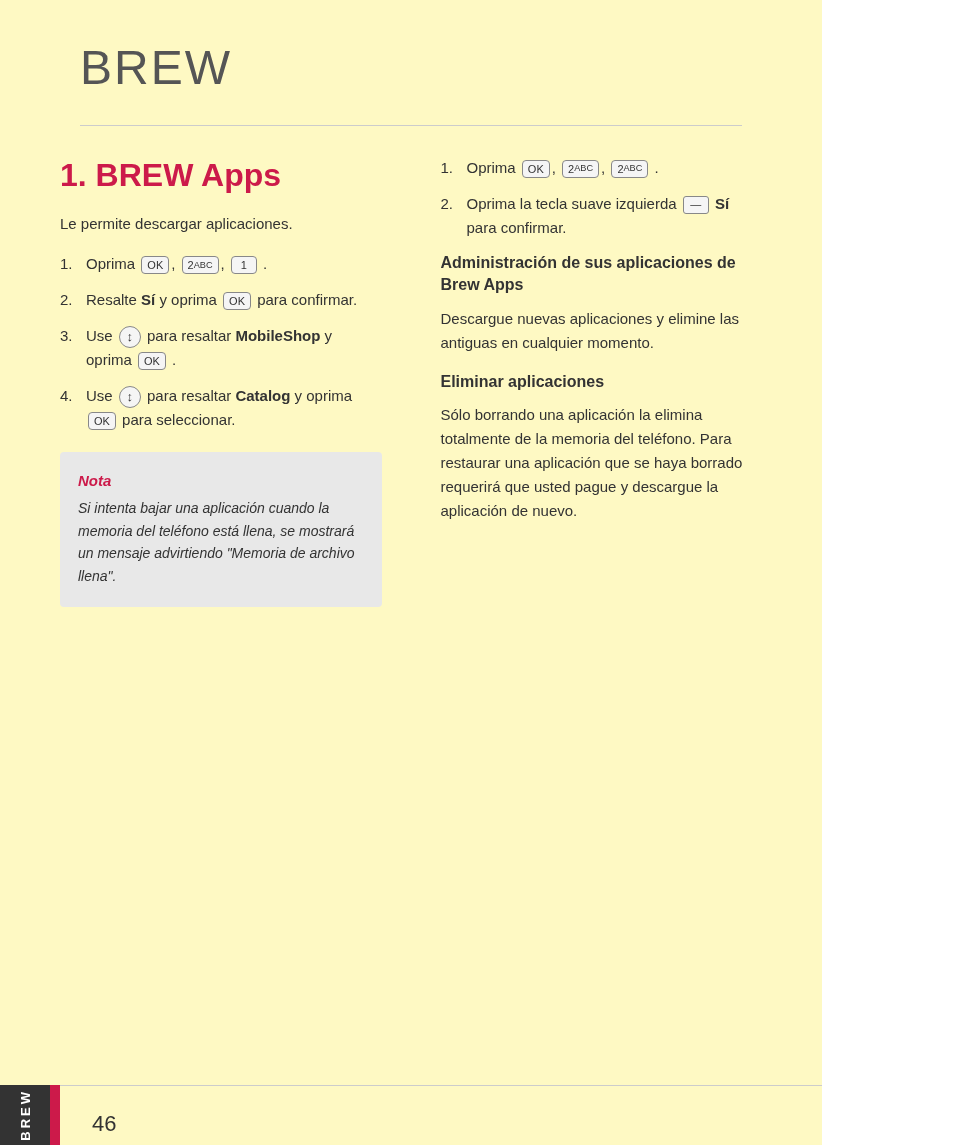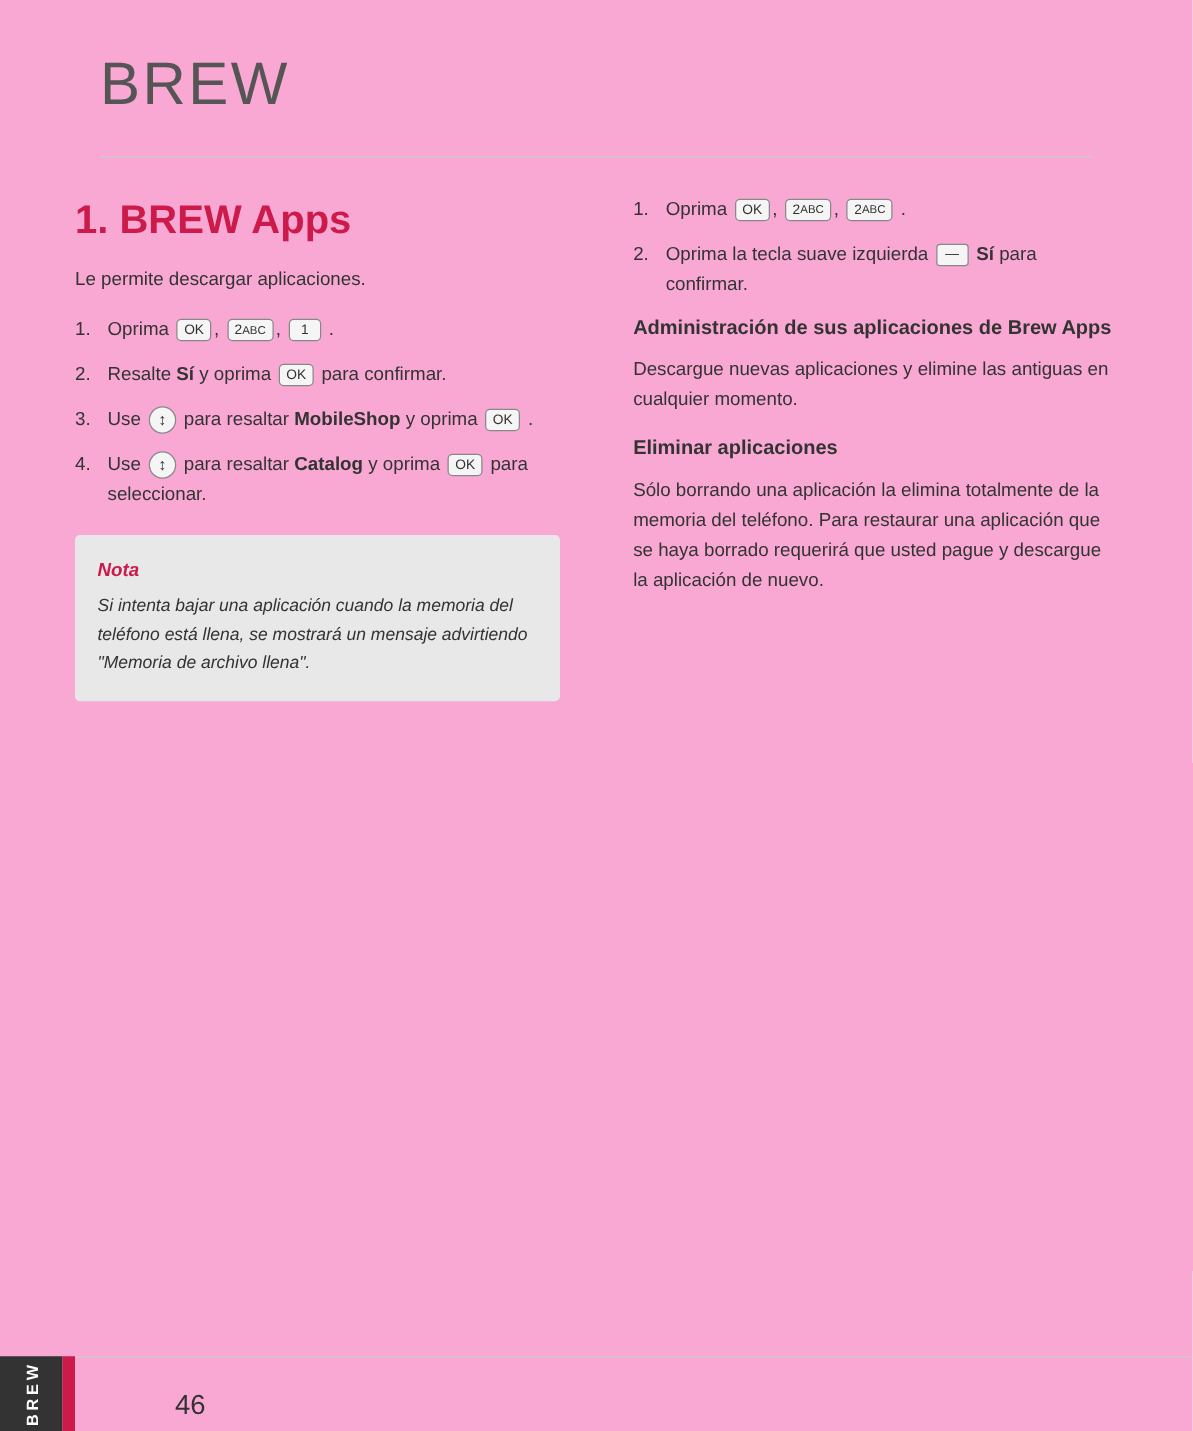--- a/index.html
+++ b/index.html
@@ -7,23 +7,23 @@
     body {
       background: #ffffff;
       font-family: Arial, Helvetica, sans-serif;
       width: 954px;
       min-height: 1145px;
       position: relative;
       overflow: hidden;
     }
 
     .page {
-      width: 954px;
+      width: 822px;
       min-height: 1145px;
-      background: #f9a8d4;
+      background: #fef9c3;
       padding: 0;
       position: relative;
     }
 
     
     .page-title {
       font-size: 48px;
       font-weight: 300;
       color: #555;
       padding: 40px 80px 30px 80px;
@@ -210,21 +210,21 @@
 
     .bottom-accent {
       width: 10px;
       background: #cc1a4a;
     }
 
     .bottom-page-num-area {
       flex: 1;
       display: flex;
       align-items: flex-end;
-      padding: 8px 80px;
+      padding: 8px 32px;
       border-top: 1px solid #ccc;
     }
 
     .page-number {
       font-size: 22px;
       color: #333;
       font-weight: 300;
     }
 
   </style>

